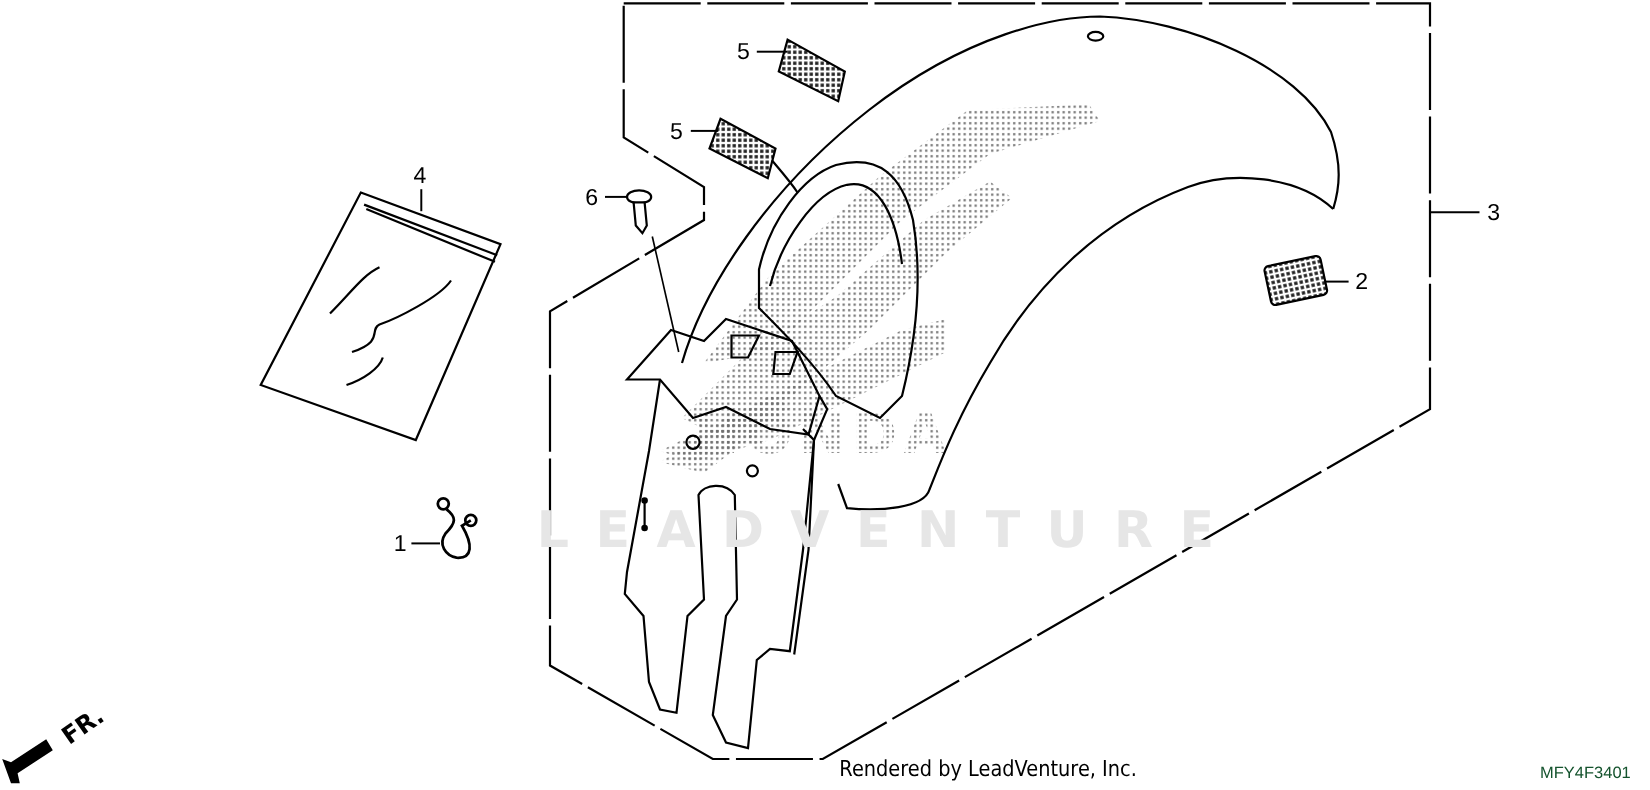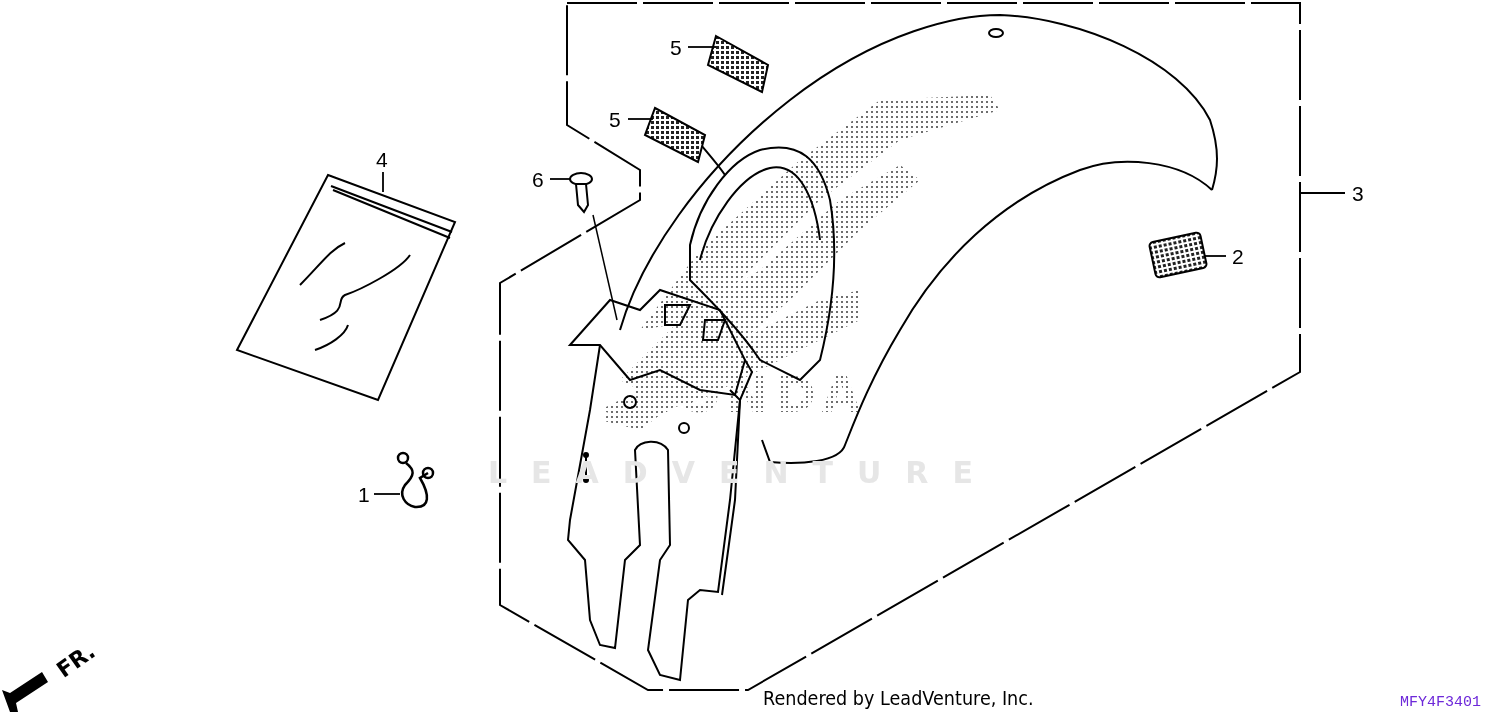--- a/index.html
+++ b/index.html
@@ -1,21 +1,21 @@
 <!DOCTYPE html>
 <html><head>
 <meta charset="utf-8">
 <style>
   html, body { margin: 0; padding: 0; background: #ffffff; }
   body { width: 1500px; height: 718px; position: relative; overflow: hidden; font-family: "Liberation Sans", sans-serif; }
   #diagram { position: absolute; left: 0; top: 0; width: 1500px; height: 718px; }
   .callout { position: absolute; font-family: "Liberation Sans", sans-serif; font-size: 21px; color: #000; line-height: 1; }
-  .watermark { position: absolute; left: 488px; top: 458px; font-family: "DejaVu Sans", sans-serif; font-weight: bold; font-size: 30px; letter-spacing: 24px; color: #e6e6e6; line-height: 1; }
+  .watermark { position: absolute; left: 488px; top: 458px; font-family: "DejaVu Sans", sans-serif; font-weight: bold; font-size: 46px; letter-spacing: 24px; color: #e6e6e6; line-height: 1; }
   .credit { position: absolute; left: 763px; top: 686px; font-family: "DejaVu Sans", sans-serif; font-size: 20px; color: #000; transform: scaleX(0.88); transform-origin: left top; }
-  .diagram-code { position: absolute; left: 1400px; top: 694px; font-family: Liberation Mono, monospace; font-size: 15px; color: #6d28d9; }
+  .diagram-code { position: absolute; left: 1400px; top: 694px; font-family: Liberation Sans, sans-serif; font-size: 15px; color: #14532d; }
   .fr-label { position: absolute; left: 52px; top: 662px; font-family: "DejaVu Sans", sans-serif; font-weight: bold; font-size: 22px; color: #000; transform: rotate(-35deg); transform-origin: left top; }
 </style>
 </head>
 <body>
 
 <svg id="diagram" width="1500" height="718" viewBox="0 0 1500 718" xmlns="http://www.w3.org/2000/svg">
   <defs>
     <pattern id="stipple" width="5" height="5" patternUnits="userSpaceOnUse">
       <rect x="1" y="1" width="2" height="2" fill="#555"></rect>
     </pattern>

